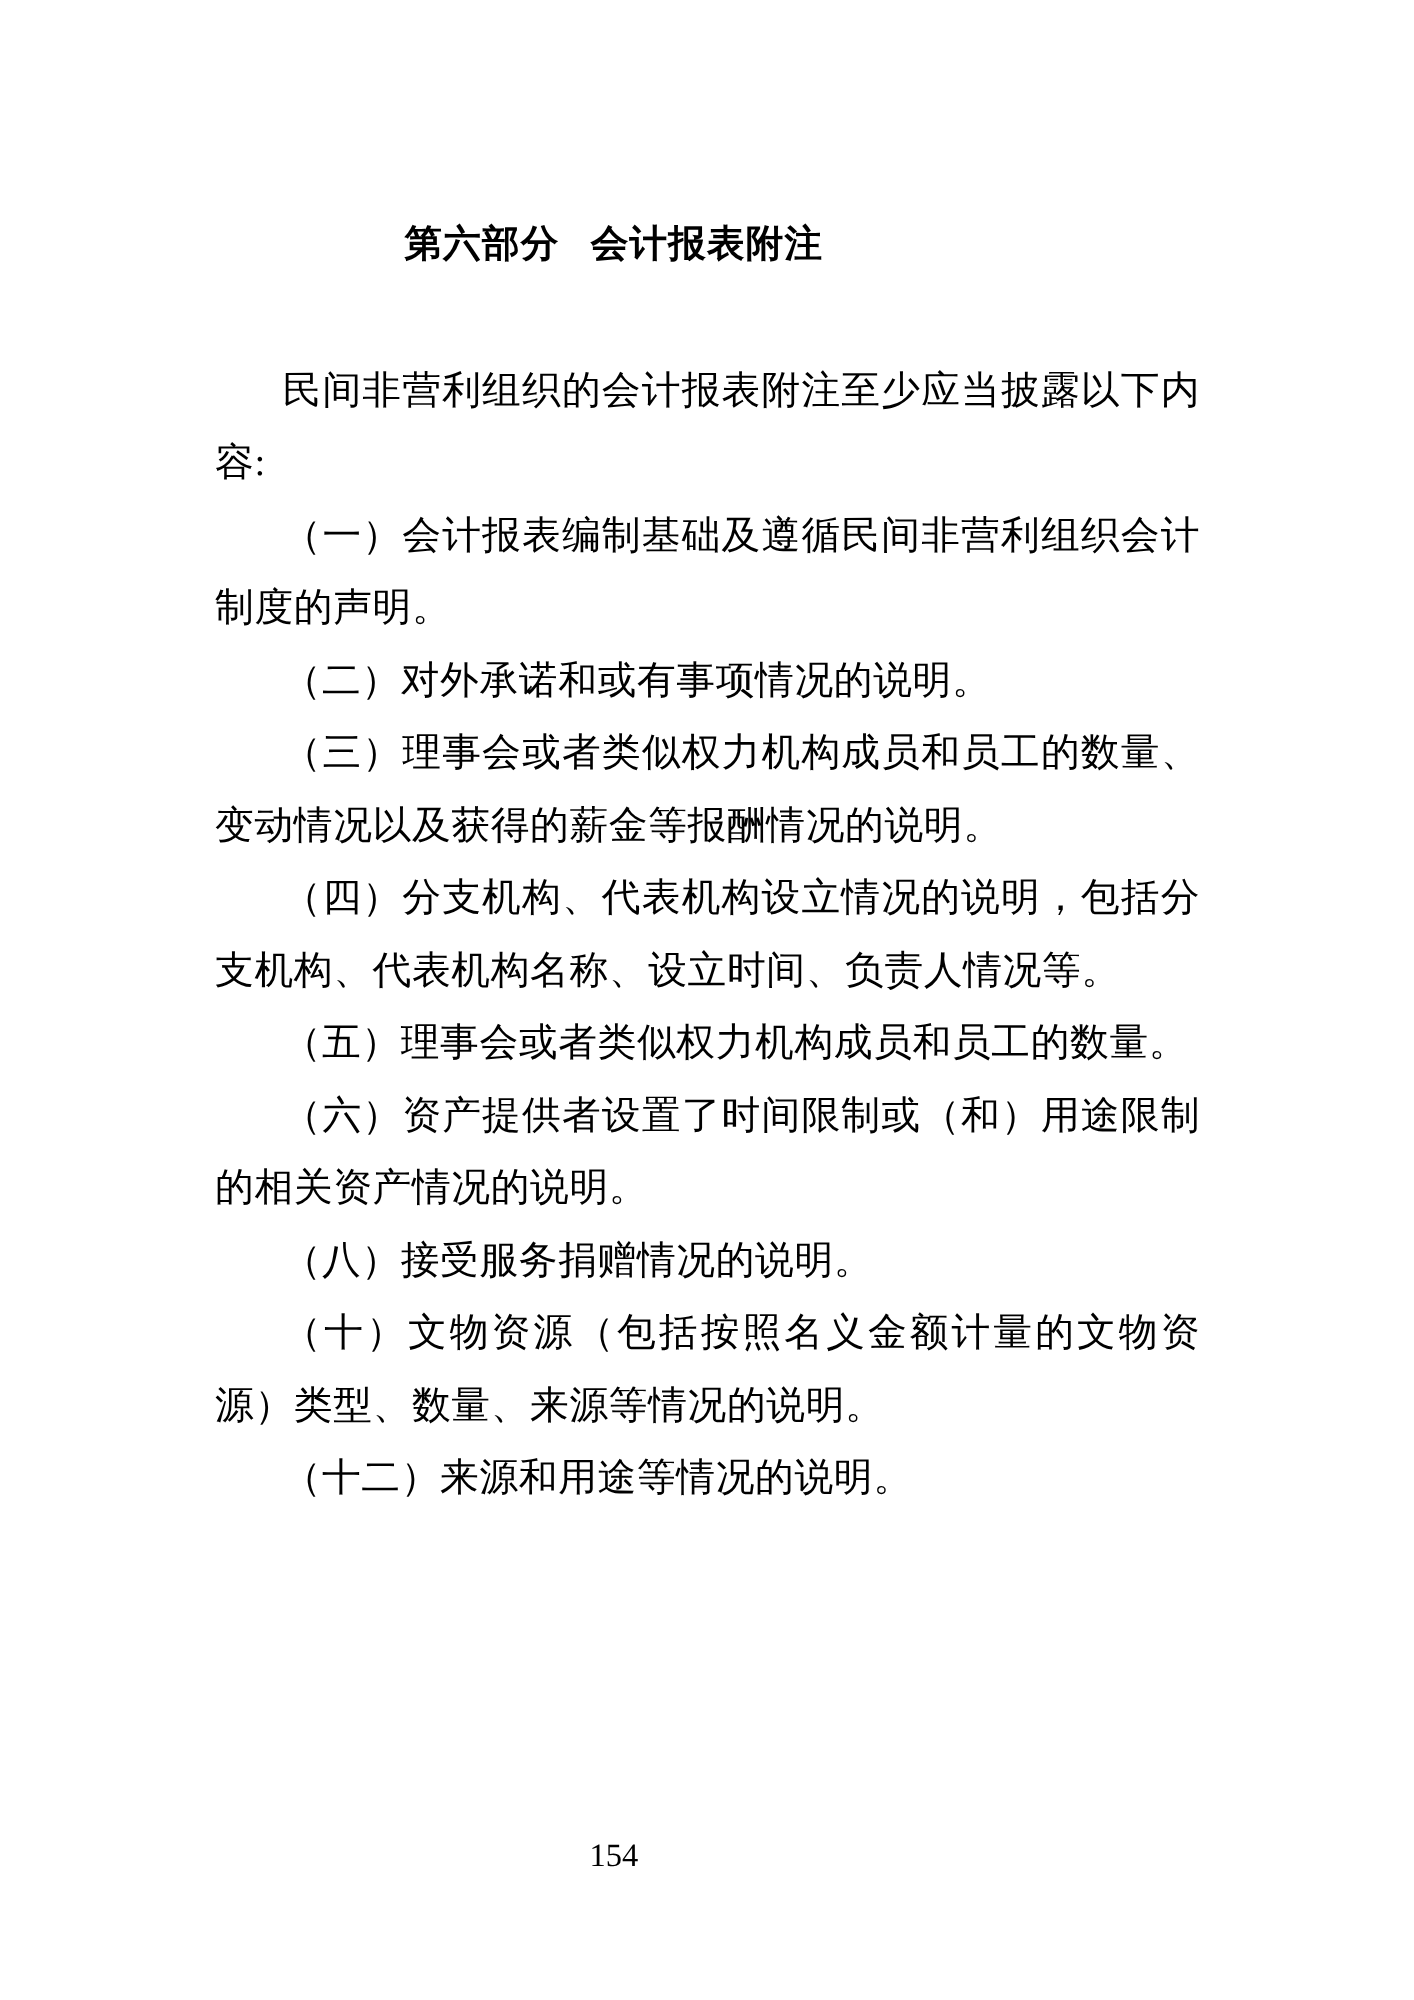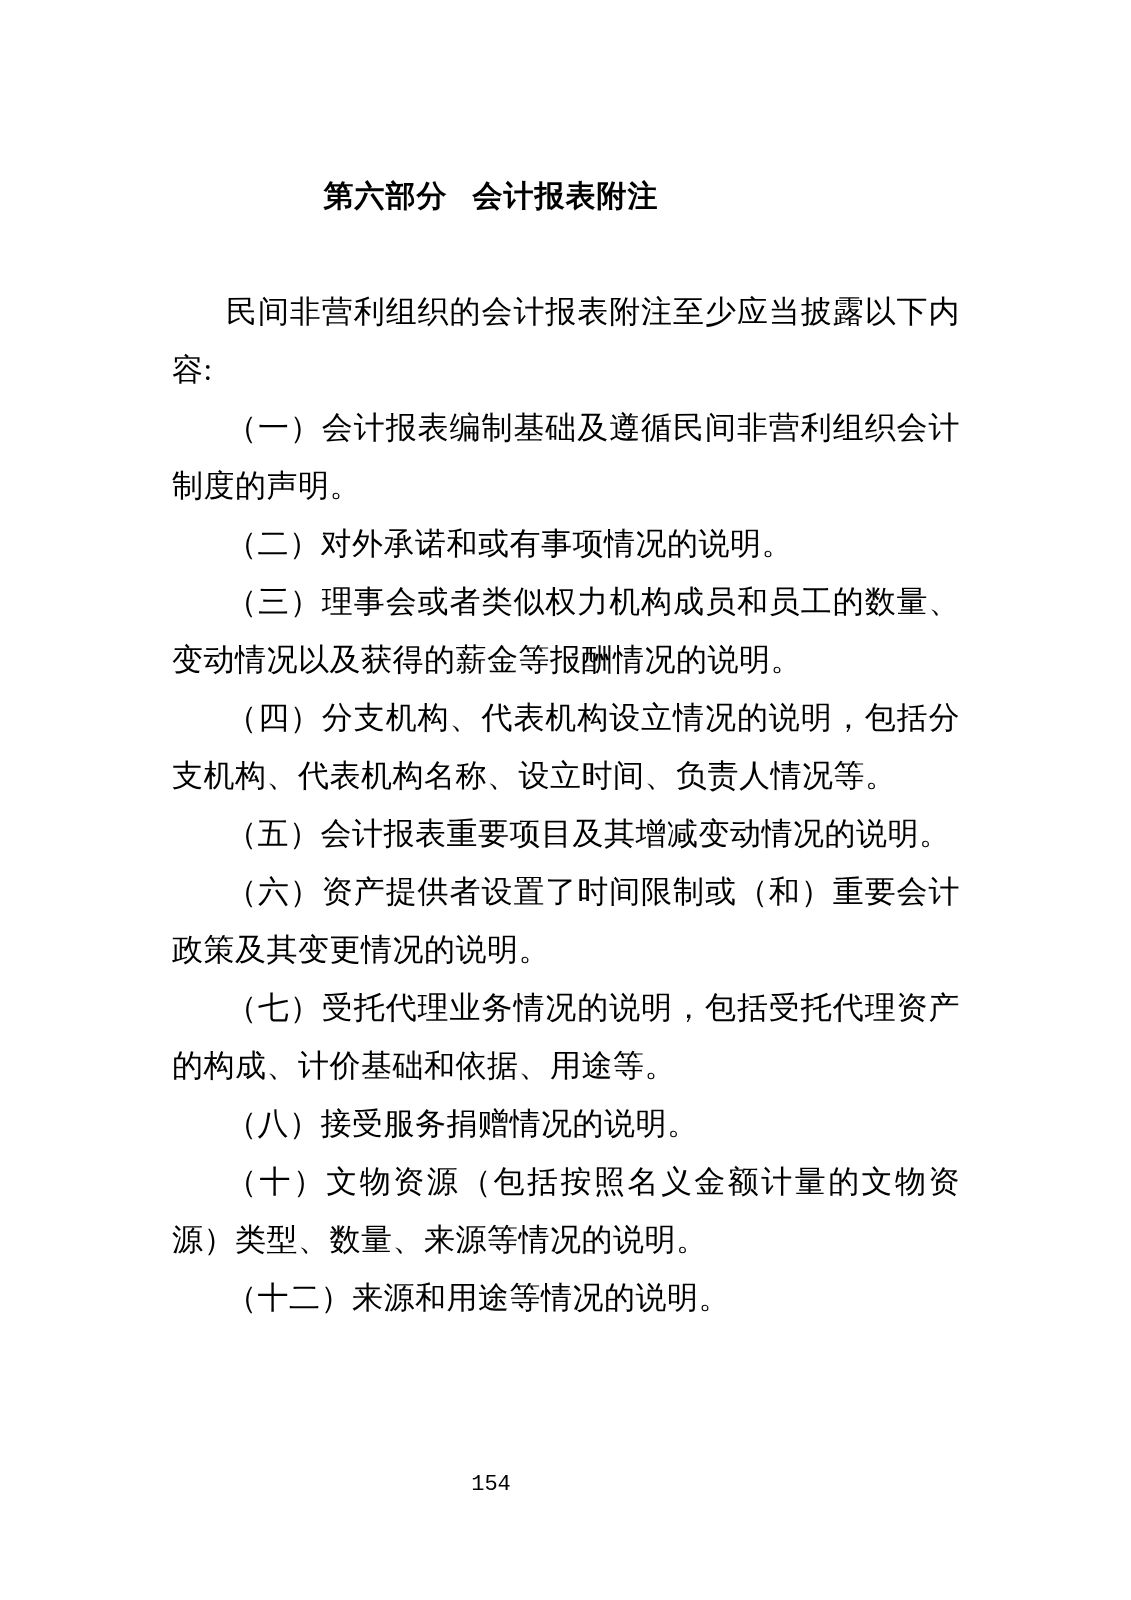--- a/index.html
+++ b/index.html
@@ -39,42 +39,41 @@
     margin: 0;
     text-indent: 54px;
     letter-spacing: 0.5px;
   }
   .page-number {
     position: absolute;
     top: 1470px;
     left: 0;
     width: 100%;
     text-align: center;
-    font-family: Liberation Mono, monospace;
-    font-size: 22px;
+    font-family: Liberation Serif, serif;
+    font-size: 26px;
     line-height: 30px;
     color: #000000;
   }
 </style>
 </head>
 <body>
 
 <div class="page">
 
   <h1 class="title">第六部分 会计报表附注</h1>
 
   <div class="content">
     <p class="para">民间非营利组织的会计报表附注至少应当披露以下内容:</p>
     <p class="para">（一）会计报表编制基础及遵循民间非营利组织会计制度的声明。</p>
     <p class="para">（二）对外承诺和或有事项情况的说明。</p>
     <p class="para">（三）理事会或者类似权力机构成员和员工的数量、变动情况以及获得的薪金等报酬情况的说明。</p>
     <p class="para">（四）分支机构、代表机构设立情况的说明，包括分支机构、代表机构名称、设立时间、负责人情况等。</p>
-    <p class="para">（五）会计报表重要项目及其增减变动情况的说明。</p>
-    <p class="para">（六）资产提供者设置了时间限制或（和）重要会计政策及其变更情况的说明。</p>
-    <p class="para">（七）受托代理业务情况的说明，包括受托代理资产的构成、计价基础和依据、用途等。</p>
+    <p class="para">（五）理事会或者类似权力机构成员和员工的数量。</p>
+    <p class="para">（六）资产提供者设置了时间限制或（和）用途限制的相关资产情况的说明。</p>
     <p class="para">（八）接受服务捐赠情况的说明。</p>
     <p class="para">（十）文物资源（包括按照名义金额计量的文物资源）类型、数量、来源等情况的说明。</p>
     <p class="para">（十二）来源和用途等情况的说明。</p>
   </div>
 
   <div class="page-number">154</div>
 
 </div>
 
 </body></html>

